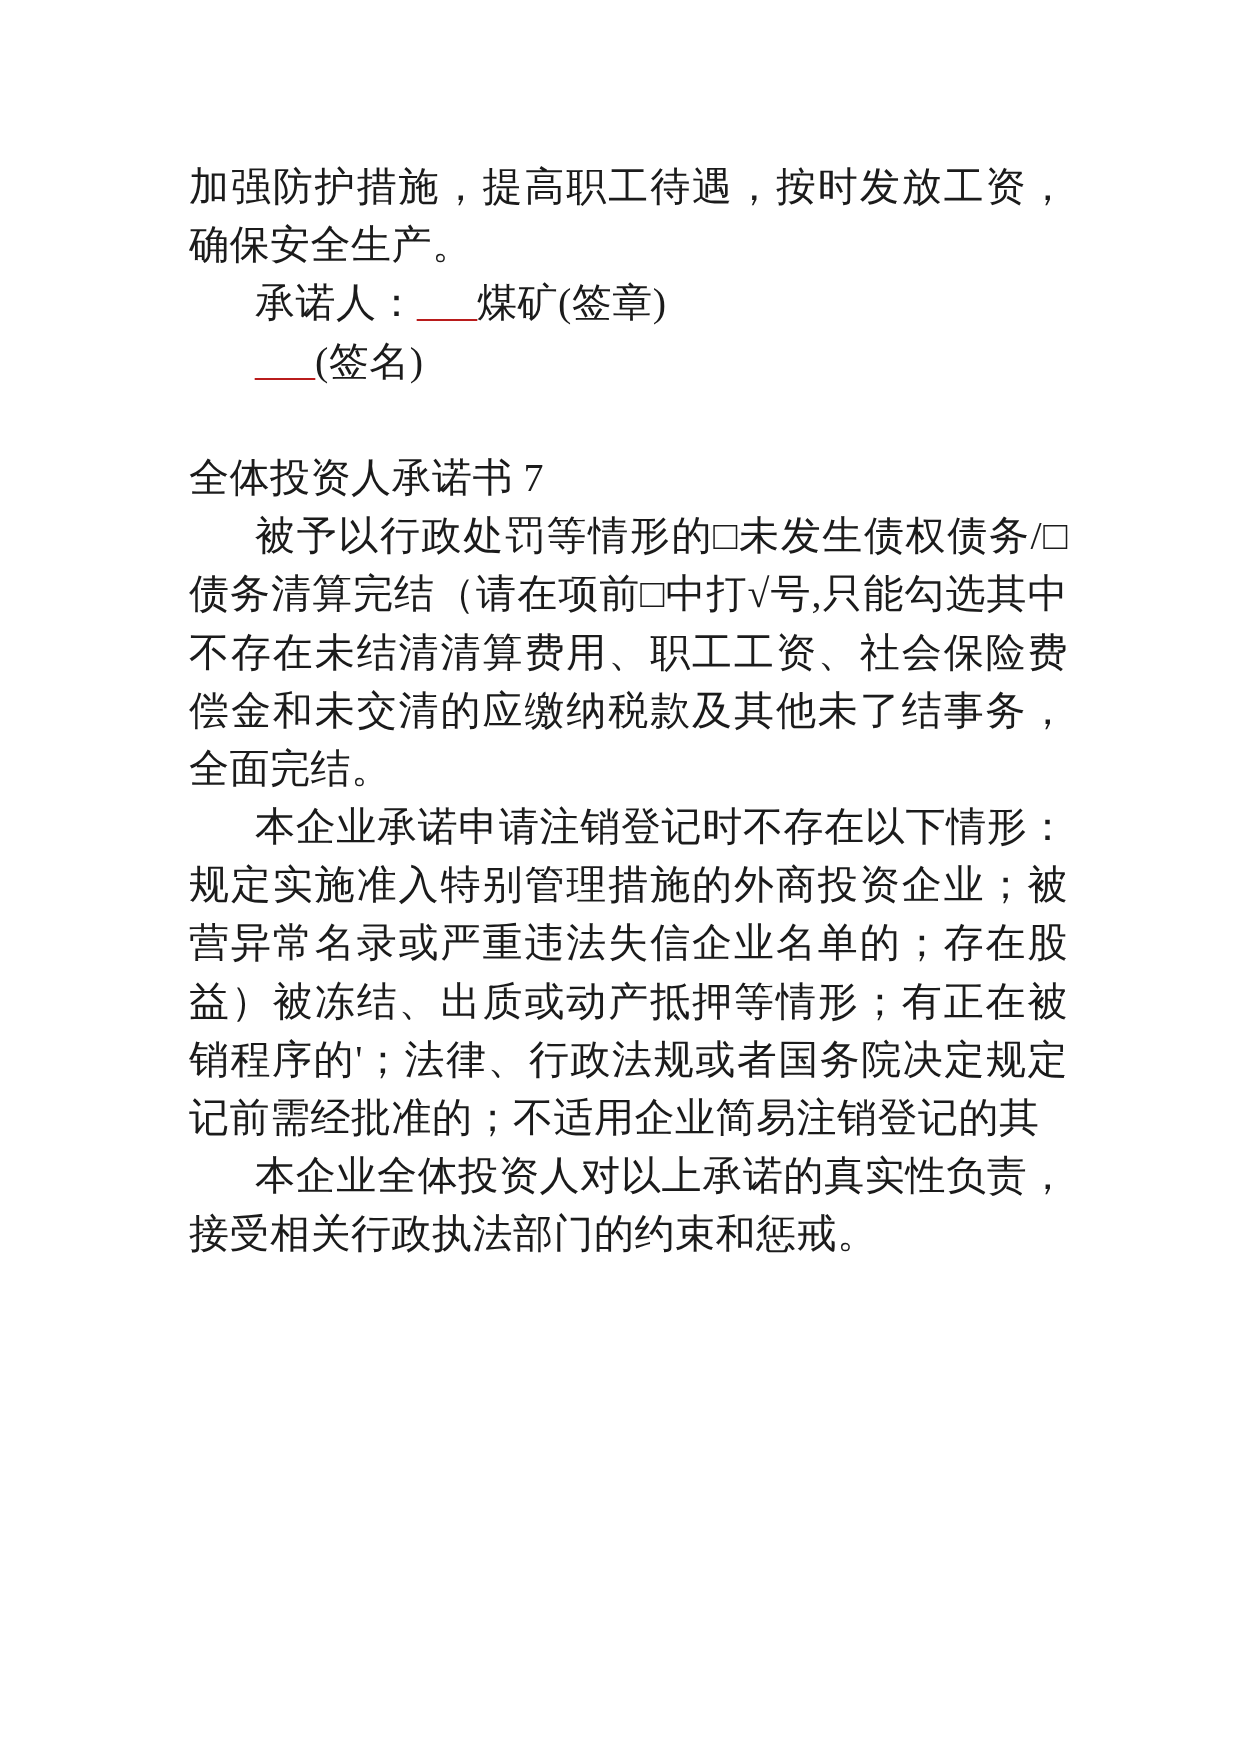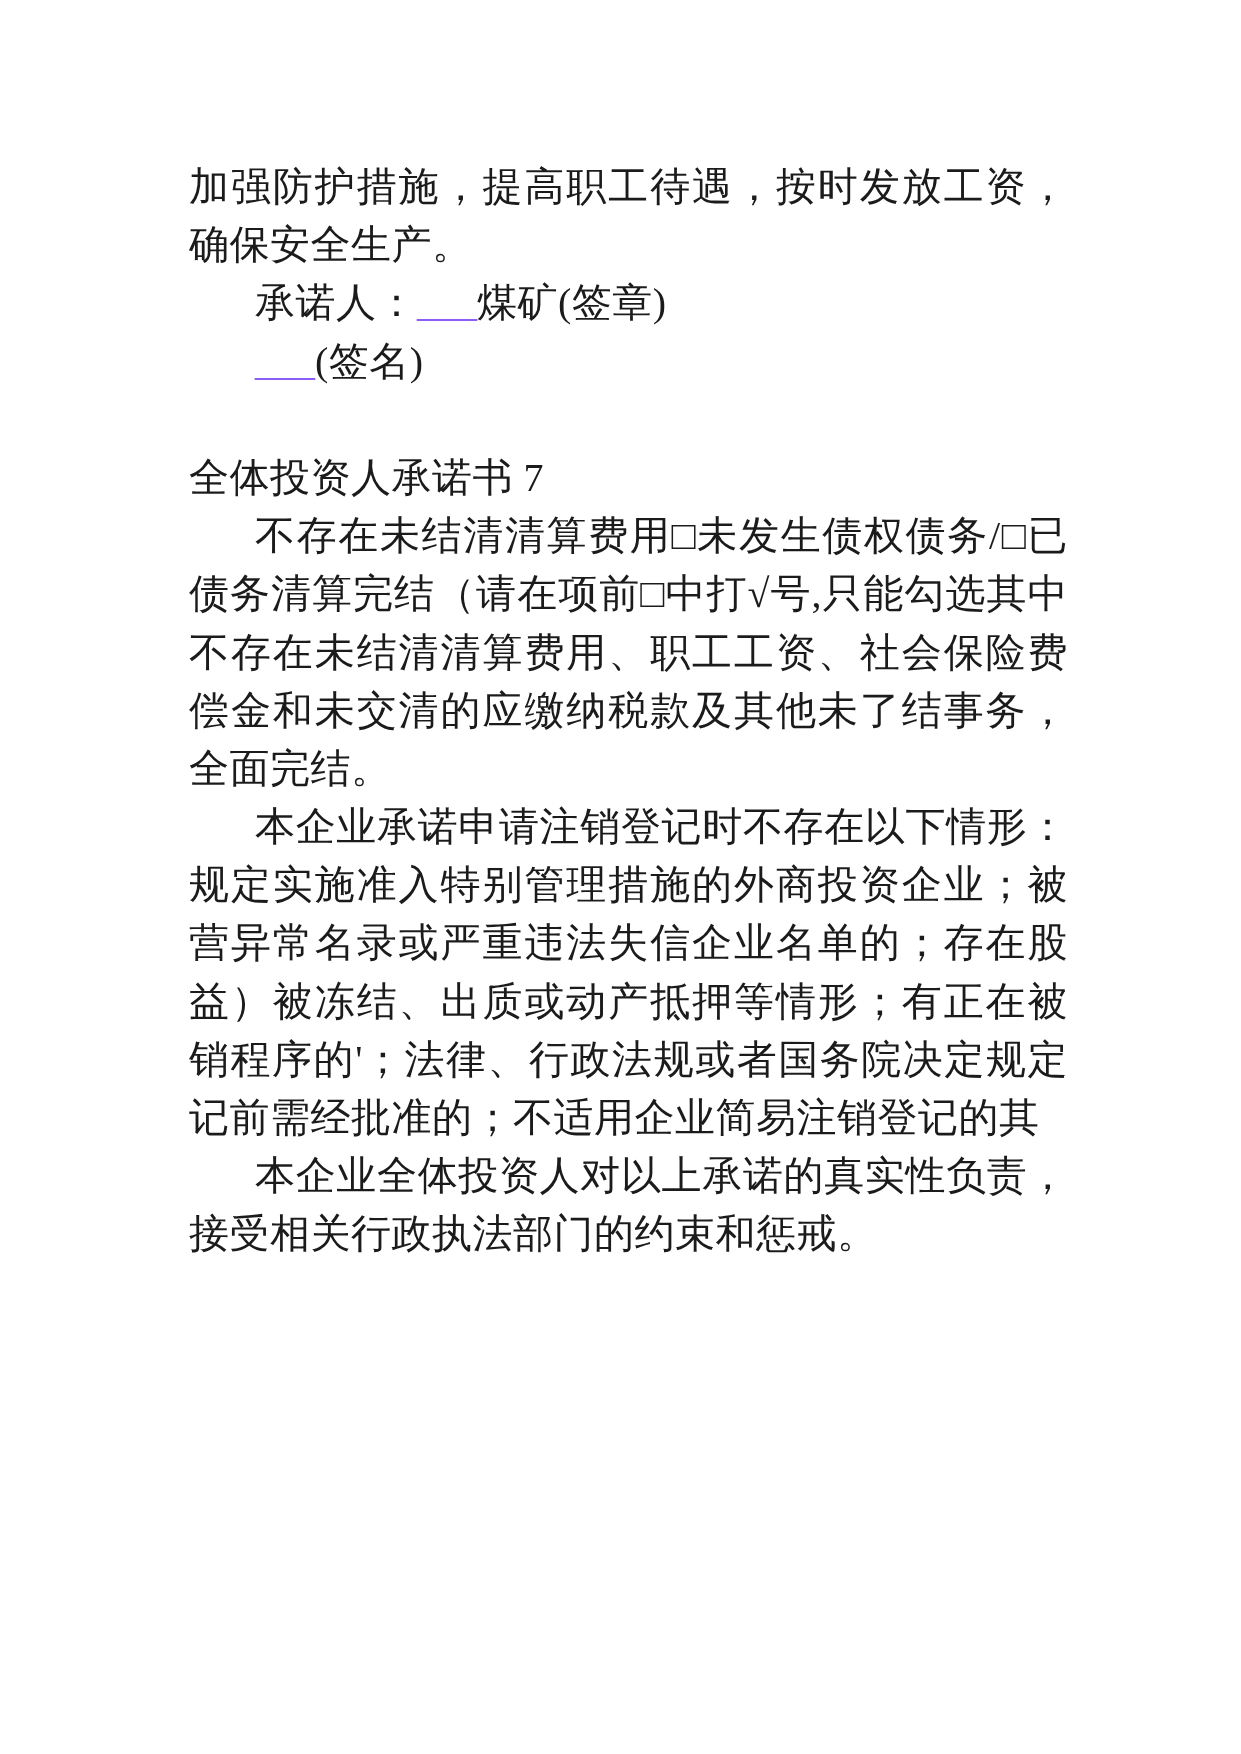--- a/index.html
+++ b/index.html
@@ -26,21 +26,21 @@
     letter-spacing:0.5px;
   }
   .line.f{padding-left:66px;}          
   .line.j{                              
     text-align:justify;
     text-align-last:justify;
     text-justify:inter-character;
   }
   .line.empty{height:58.2px;}
   .seg{color:inherit;}
-  .seg.blank{color:#8b5cf6;letter-spacing:0;}  
+  .seg.blank{color:#b91c1c;letter-spacing:0;}  
   .seg.cb{color:#1b1b1b;}
 </style>
 </head>
 <body>
 
 <div class="page">
   <div class="doc" id="doc">
       <div class="block">
         <div class="line j"><span class="seg">加强防护措施，提高职工待遇，按时发放工资，善待职工，</span></div>
         <div class="line"><span class="seg">确保安全生产。</span></div>
@@ -49,21 +49,21 @@
         <div class="line f"><span class="seg">承诺人：</span><span class="seg blank">___</span><span class="seg">煤矿(签章)</span></div>
         <div class="line f"><span class="seg blank">___</span><span class="seg">(签名)</span></div>
       </div>
       <div class="block">
         <div class="line empty"></div>
       </div>
       <div class="block">
         <div class="line"><span class="seg">全体投资人承诺书 7</span></div>
       </div>
       <div class="block">
-        <div class="line f j"><span class="seg">不存在未结清清算费用</span><span class="seg cb">□</span><span class="seg">未发生债权债务/</span><span class="seg cb">□</span><span class="seg">已将债权</span></div>
+        <div class="line f j"><span class="seg">被予以行政处罚等情形的</span><span class="seg cb">□</span><span class="seg">未发生债权债务/</span><span class="seg cb">□</span><span class="seg">已将债权</span></div>
         <div class="line j"><span class="seg">债务清算完结（请在项前</span><span class="seg cb">□</span><span class="seg">中打√号,只能勾选其中一项）。</span></div>
         <div class="line j"><span class="seg">不存在未结清清算费用、职工工资、社会保险费用、法定补</span></div>
         <div class="line j"><span class="seg">偿金和未交清的应缴纳税款及其他未了结事务，清算工作已</span></div>
         <div class="line"><span class="seg">全面完结。</span></div>
       </div>
       <div class="block">
         <div class="line f j"><span class="seg">本企业承诺申请注销登记时不存在以下情形：涉及国家</span></div>
         <div class="line j"><span class="seg">规定实施准入特别管理措施的外商投资企业；被列入企业经</span></div>
         <div class="line j"><span class="seg">营异常名录或严重违法失信企业名单的；存在股权（投资权</span></div>
         <div class="line j"><span class="seg">益）被冻结、出质或动产抵押等情形；有正在被立案调查或</span></div>

